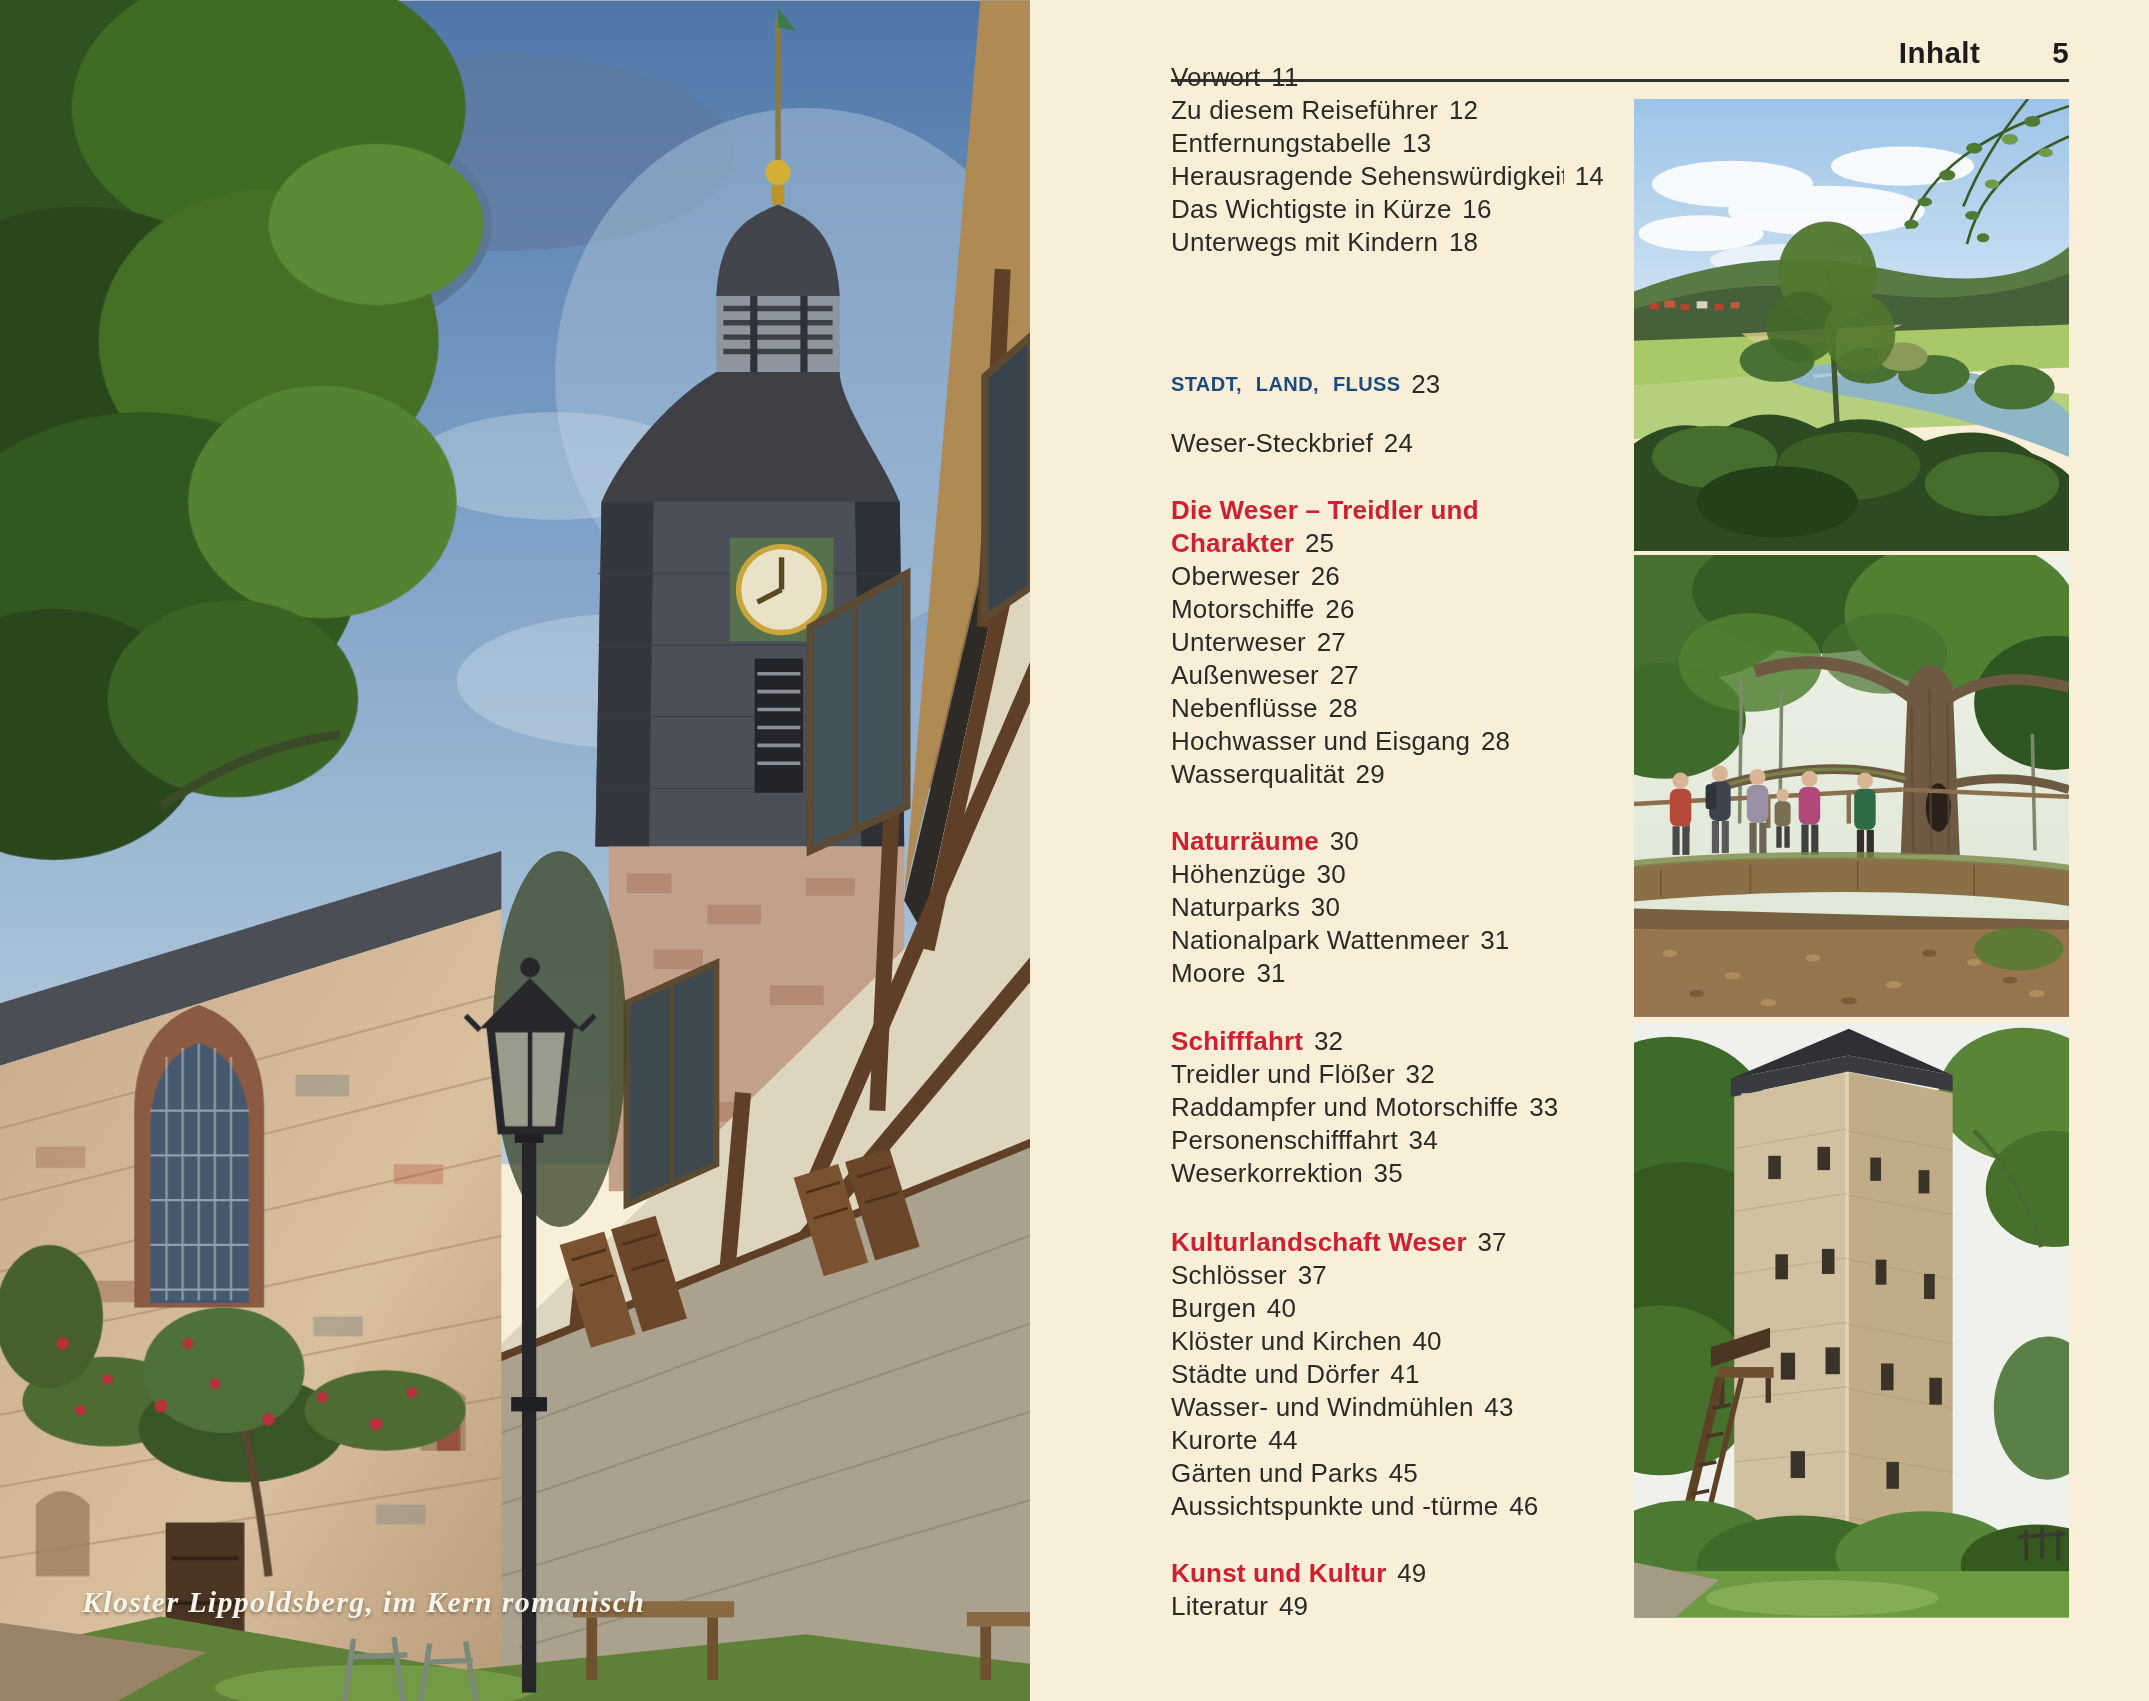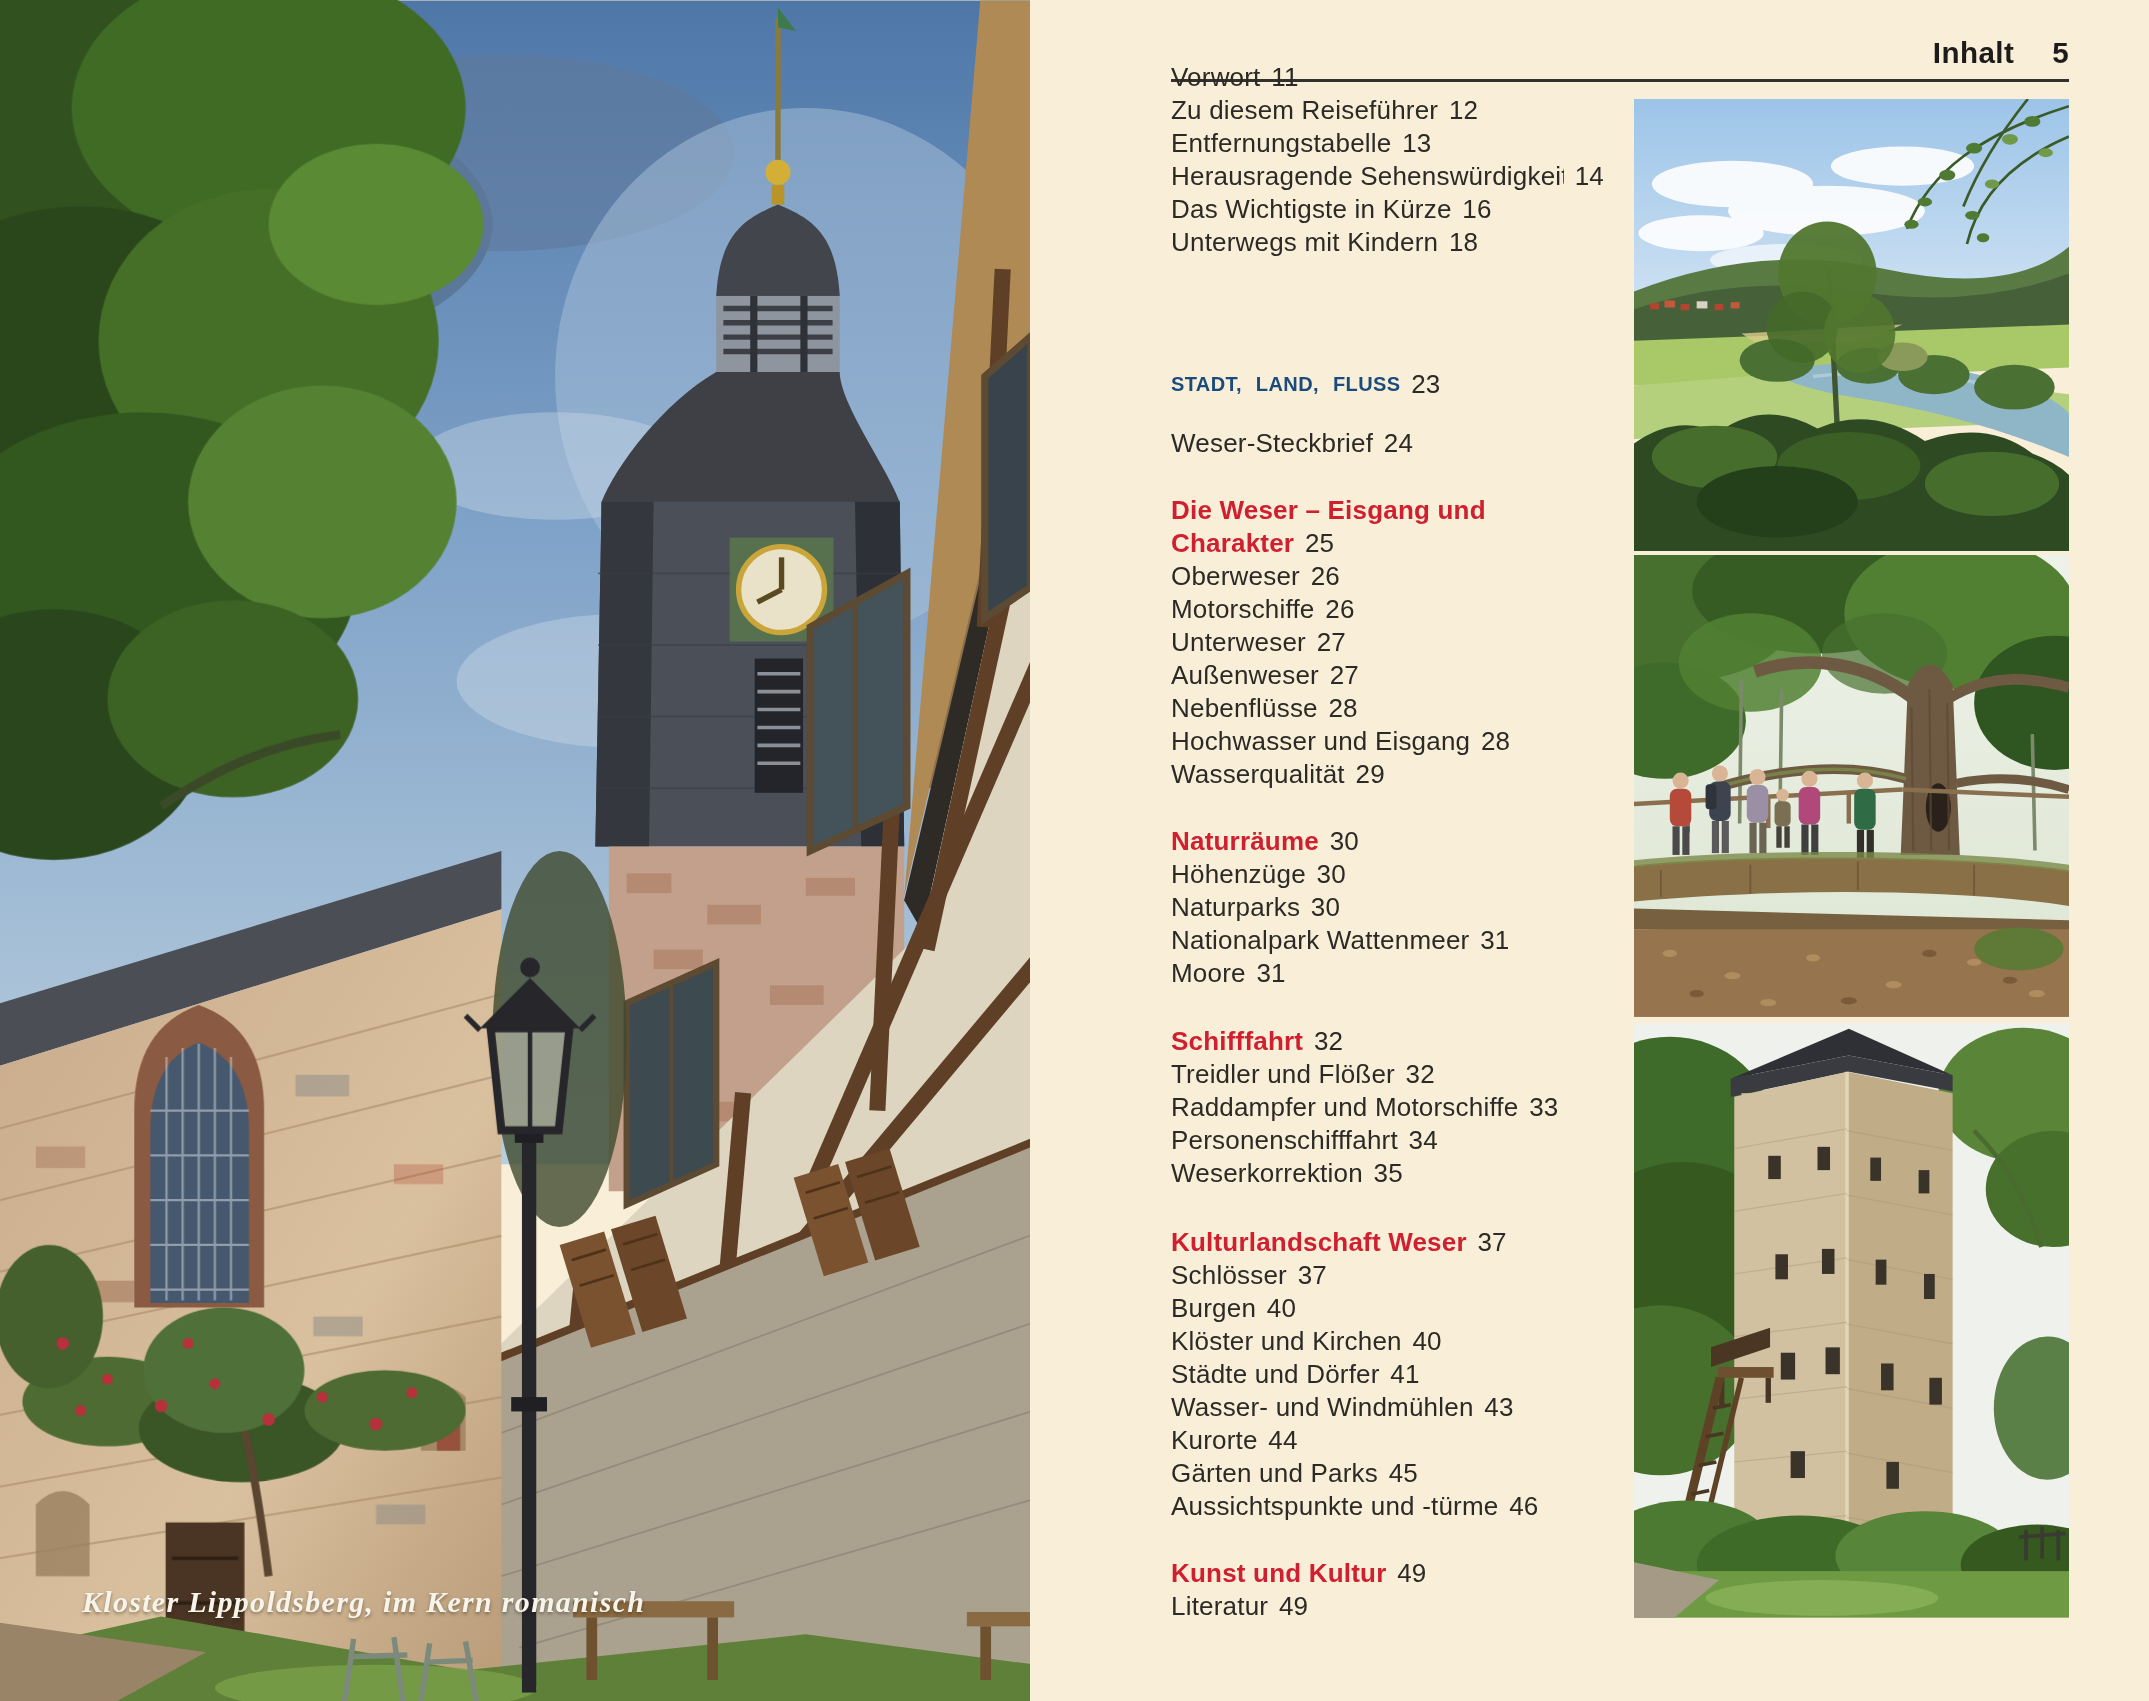--- a/index.html
+++ b/index.html
@@ -6,21 +6,21 @@
   .page{position:relative;width:2149px;height:1702px;background:#f9efd8;
         font-family:"Liberation Sans",sans-serif;overflow:hidden;}
   .photo{position:absolute;overflow:hidden;}
   #photo-left{left:0;top:0;width:1030px;height:1702px;}
   #photo-r1{left:1634px;top:99px;width:435px;height:452px;}
   #photo-r2{left:1634px;top:555px;width:435px;height:462px;}
   #photo-r3{left:1634px;top:1023px;width:435px;height:595px;}
   .photo svg{display:block;}
 
   #page-header{position:absolute;left:1171px;top:36px;width:898px;
-      display:flex;justify-content:flex-end;align-items:baseline;gap:38px;
+      display:flex;justify-content:flex-end;align-items:baseline;gap:72px;
       font-weight:700;font-size:29.6px;color:#1d1c1a;letter-spacing:0.4px;}
   #header-rule{position:absolute;left:1171px;top:79px;width:898px;height:2.7px;background:#33312e;}
 
   .toc-block{position:absolute;left:1171px;width:433px;}
   .trow{display:flex;justify-content:flex-start;align-items:center;height:33px;
         font-size:26px;color:#2b2a26;white-space:nowrap;letter-spacing:0.2px;}
   .trow .lbl{overflow:hidden;}
   .trow .num{margin-left:10.7px;}
   .trow.red .lbl{color:#d01f2f;font-weight:700;}
   .toc-block.chapter .trow{height:39px;}
@@ -333,21 +333,21 @@
 
   <div class="toc-block" style="top:427px">
     <div class="trow">
         <span class="lbl">Weser-Steckbrief</span>
         <span class="num">24</span>
       </div>
   </div>
 
   <div class="toc-block" style="top:494px">
     <div class="trow red">
-        <span class="lbl">Die Weser – Eisgang und</span>
+        <span class="lbl">Die Weser – Treidler und</span>
         <span class="num"></span>
       </div>
     <div class="trow red">
         <span class="lbl">Charakter</span>
         <span class="num">25</span>
       </div>
     <div class="trow">
         <span class="lbl">Oberweser</span>
         <span class="num">26</span>
       </div>

